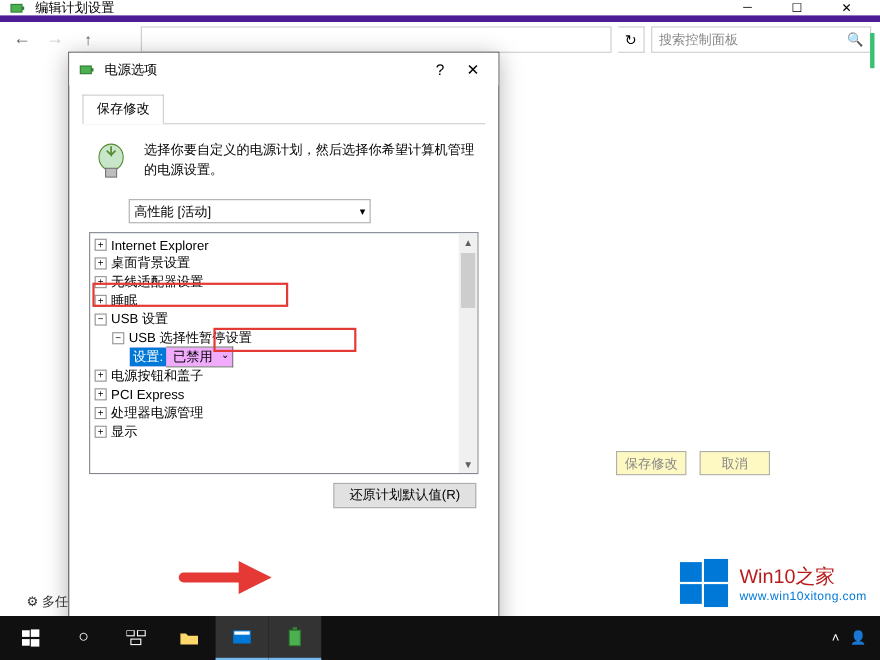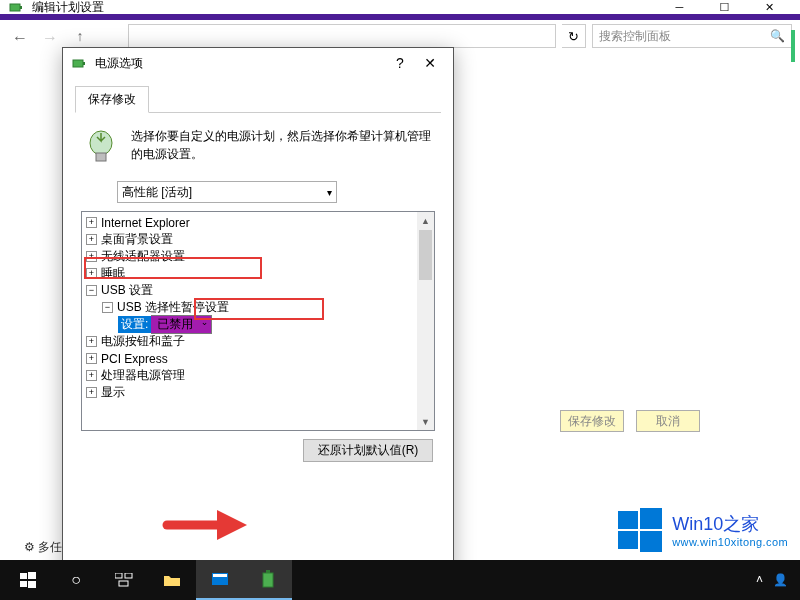--- a/index.html
+++ b/index.html
@@ -54,21 +54,21 @@
 .tree-item { display: flex; align-items: center; height: 17px; font-size: 12px; padding-left: 4px; white-space: nowrap; }
 .expander { width: 11px; height: 11px; border: 1px solid #919191; display: flex; align-items: center; justify-content: center; font-size: 9px; line-height: 1; margin-right: 4px; background: #fff; color: #000; }
 .tree-item.d1 { padding-left: 20px; }
 .tree-item.d2 { padding-left: 36px; }
 .tree-label { }
 
 .highlight-red { border: 2px solid #e53935; pointer-events: none; position: absolute; }
 .hl1 { left: 84px; top: 257px; width: 178px; height: 22px; }
 .hl2 { left: 194px; top: 298px; width: 130px; height: 22px; }
 
-.setting-combo { display: inline-flex; align-items: center; background: #a21caf; height: 17px; justify-content: center; }
+.setting-combo { display: inline-flex; align-items: center; background: #f0abfc; height: 17px; justify-content: center; }
 .setting-combo .lab { background: #0078d7; color: #fff; padding: 0 3px; font-size: 12px; }
 .setting-combo .val { border: 1px solid #7a7a7a; border-left: none; padding: 0 18px 0 6px; font-size: 12px; position: relative; }
 .setting-combo .chev { position: absolute; right: 3px; top: 1px; font-size: 9px; }
 
 .restore-btn { width: 130px; height: 23px; font-size: 12px; background: #e1e1e1; border: 1px solid #adadad; float: right; margin-top: 8px; margin-right: 2px; }
 
 .dialog-buttons { position: absolute; bottom: 12px; right: 12px; display: flex; gap: 8px; }
 .dialog-buttons button { width: 75px; height: 23px; font-size: 12px; background: #e1e1e1; border: 1px solid #adadad; }
 .dialog-buttons button.primary { border: 2px solid #0078d7; }
 
@@ -76,21 +76,21 @@
 
 
 .taskbar { position: absolute; left: 0; right: 0; bottom: 0; height: 40px; background: #101010; display: flex; align-items: center; padding: 0 4px; }
 .taskbar .tb-item { width: 48px; height: 40px; display: flex; align-items: center; justify-content: center; color: #fff; font-size: 16px; }
 .taskbar .tb-item.active { background: #333; border-bottom: 2px solid #76b9ed; }
 .taskbar .tray { margin-left: auto; display: flex; align-items: center; gap: 10px; padding-right: 8px; color: #fff; font-size: 12px; }
 
 
 .watermark { position: absolute; right: 12px; bottom: 48px; display: flex; align-items: center; gap: 10px; }
 .wm-logo { width: 44px; height: 44px; }
-.wm-text .t1 { font-size: 18px; color: #1d4ed8; }
+.wm-text .t1 { font-size: 18px; color: #b91c1c; }
 .wm-text .t2 { font-size: 11px; color: #0078d7; letter-spacing: 0.4px; }
 
 .green-track { position: absolute; right: 5px; top: 30px; width: 4px; height: 58px; background: #38c172; }
 
 svg { display: block; }
 </style>
 </head>
 <body>
 
 <div class="parent-window">

